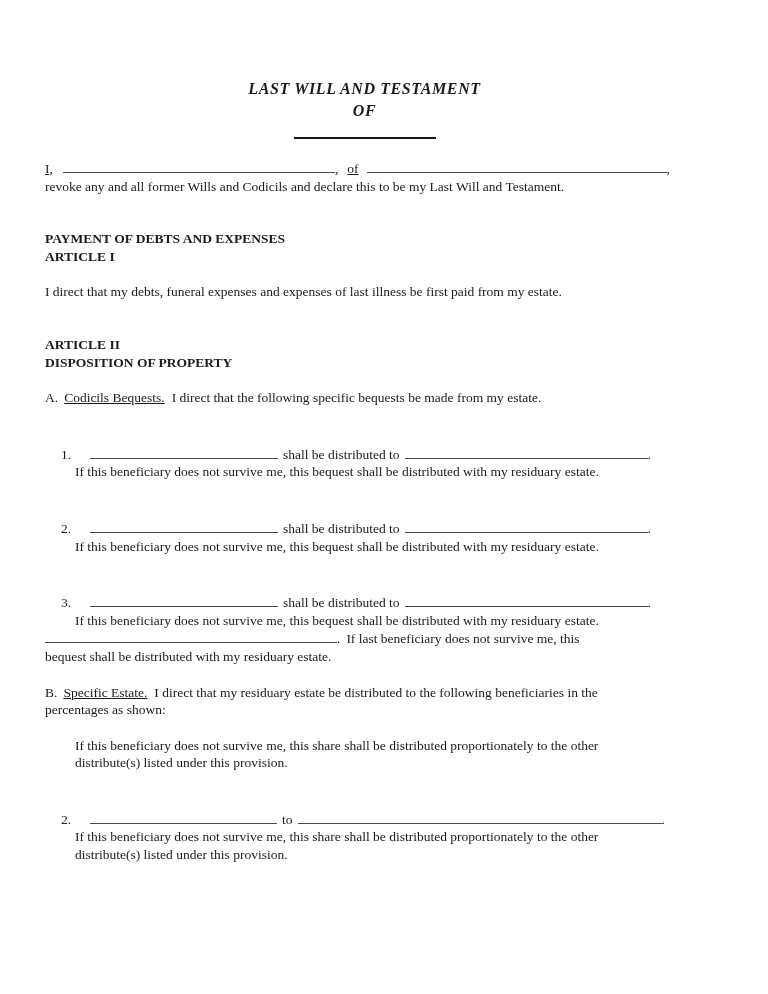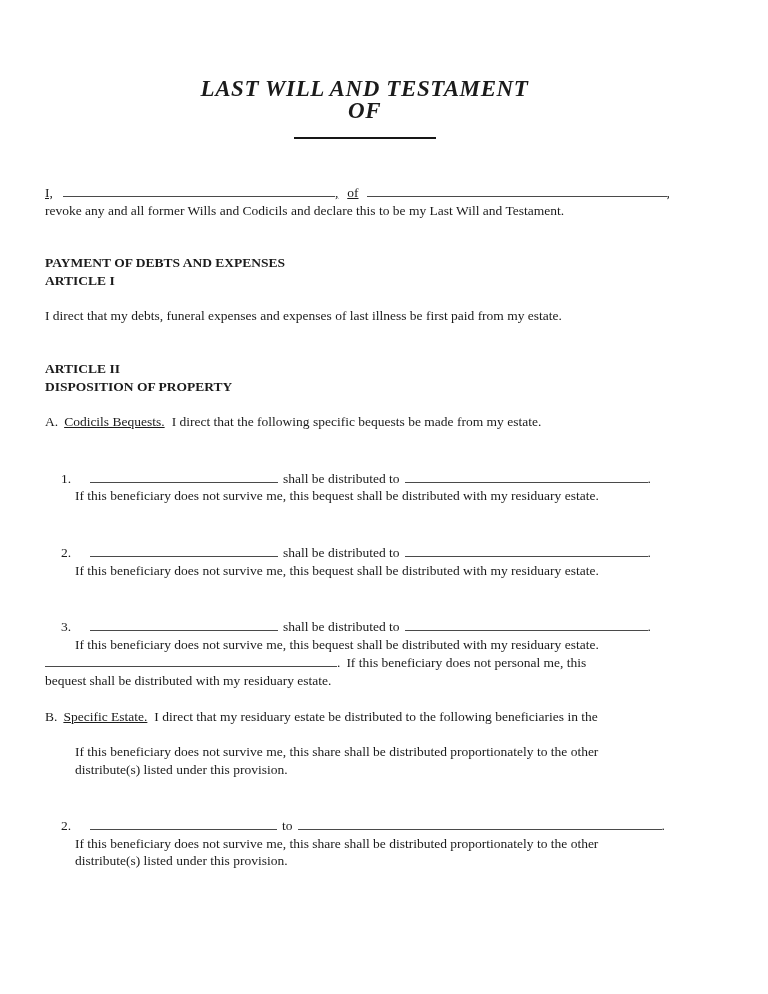--- a/index.html
+++ b/index.html
@@ -14,37 +14,37 @@
     font-family: "Liberation Serif", "DejaVu Serif", serif;
     font-size: 13.5px;
     line-height: 17.6px;
     color: #1b1b1b;
     overflow: hidden;
   }
   .title-block {
     text-align: center;
     font-weight: bold;
     font-style: italic;
-    font-size: 23px;
+    font-size: 16px;
     line-height: 22px;
     letter-spacing: 0.6px;
   }
   .name-blank {
     width: 142px;
     height: 0;
     border-bottom: 2px solid #161616;
     margin: 15px auto 0 auto;
   }
   .blank {
     display: inline-block;
     height: 13px;
     border-bottom: 1px solid #4a4a4a;
     vertical-align: baseline;
   }
-  .opening { margin-top: 44px; white-space: nowrap; text-decoration: underline; }
+  .opening { margin-top: 20px; white-space: nowrap; text-decoration: underline; }
   .opening .b1 { width: 272px; margin-left: 10px; }
   .opening .of { margin-left: 9px; }
   .opening .b2 { width: 300px; margin-left: 8px; }
   .heading { font-weight: bold; margin-top: 35px; }
   .para { margin-top: 18px; }
   .section-lead .sec-heading { text-decoration: underline; margin-left: 6px; }
   .section-lead .sec-intro { margin-left: 7px; }
   .list { margin-top: 18px; }
   .item-line { margin-left: 16px; white-space: nowrap; margin-top: 38px; }
   .item-line .num { display: inline-block; width: 29px; }
@@ -102,30 +102,31 @@
       <span class="num">2.</span><span class="blank b1"></span><span class="mid">shall be distributed to</span><span class="blank b2"></span><span>.</span>
     </div>
     <div class="note">If this beneficiary does not survive me, this bequest shall be distributed with my residuary estate.</div>
 
     <div class="item-line">
       <span class="num">3.</span><span class="blank b1"></span><span class="mid">shall be distributed to</span><span class="blank b2"></span><span>.</span>
     </div>
     <div class="note">If this beneficiary does not survive me, this bequest shall be distributed with my residuary estate.</div>
 
     <div class="cont-line">
-      <span class="blank b-cont"></span><span>.</span><span class="after">If this beneficiary does not personal me, this</span>
+      <span class="blank b-cont"></span><span>.</span><span class="after">If last beneficiary does not survive me, this</span>
     </div>
     <div>bequest shall be distributed with my residuary estate.</div>
 
   </div>
 
   <div class="para section-lead">
     <div>
       <span>B.</span><span class="sec-heading">Specific Estate.</span><span class="sec-intro">I direct that my residuary estate be distributed to the following beneficiaries in the</span>
     </div>
+    <div>percentages as shown:</div>
   </div>
 
   <div class="list">
 
     <div class="note">If this beneficiary does not survive me, this share shall be distributed proportionately to the other</div>
     <div class="note">distribute(s) listed under this provision.</div>
 
     <div class="item-line res-item">
       <span class="num">2.</span><span class="blank b1"></span><span class="mid">to</span><span class="blank b2"></span><span>.</span>
     </div>

